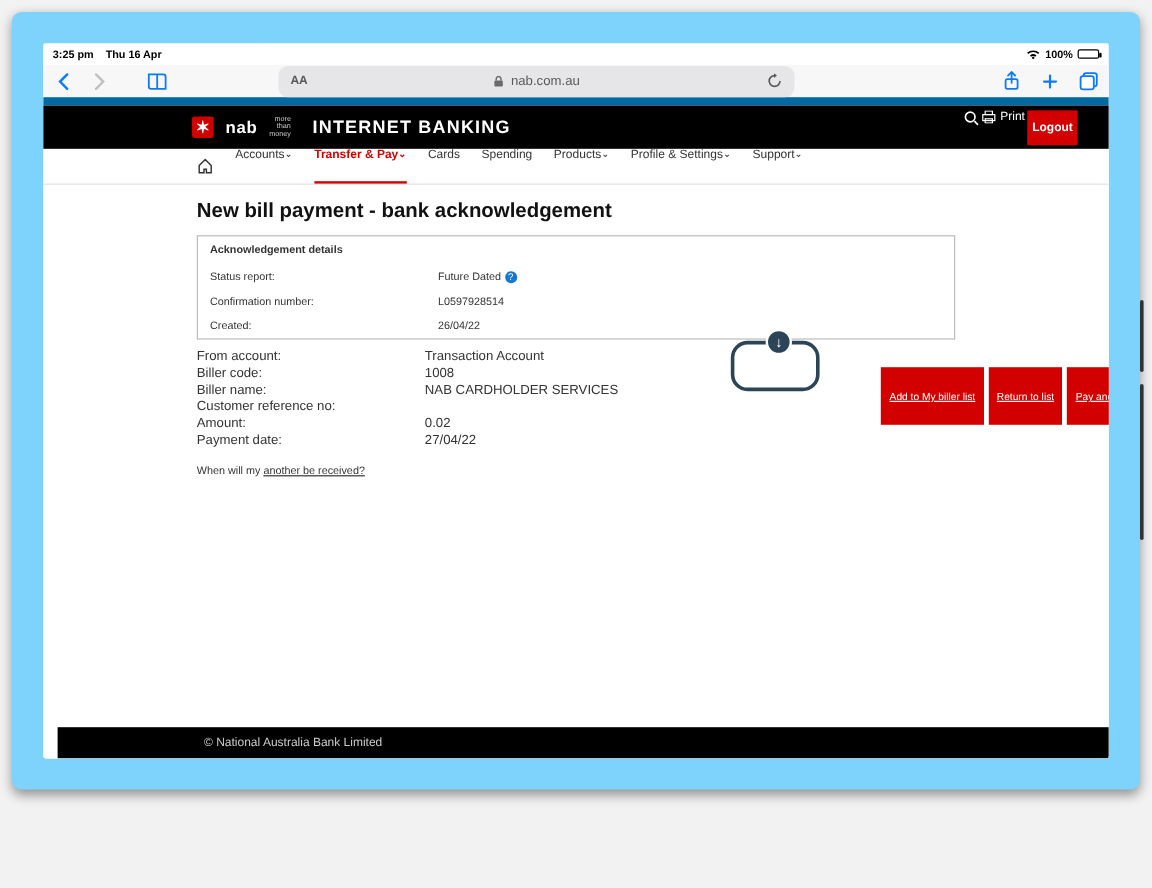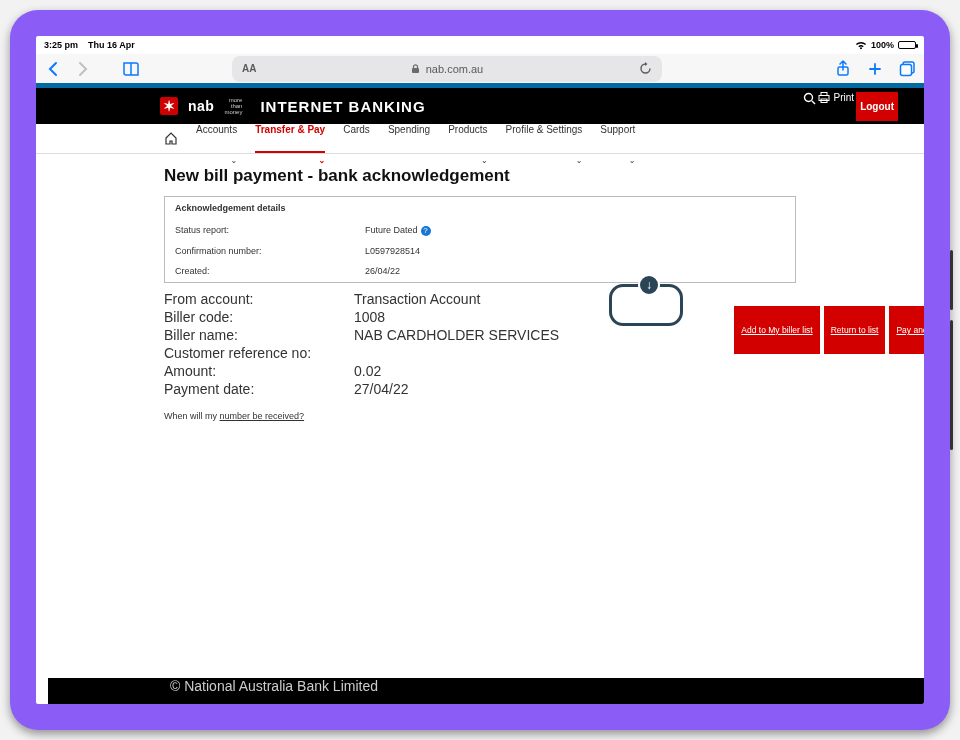--- a/index.html
+++ b/index.html
@@ -1,21 +1,21 @@
 <!DOCTYPE html>
 <html><head>
 <meta charset="utf-8">
 <style>
   * { box-sizing: border-box; margin:0; padding:0; font-family: Arial, Helvetica, sans-serif; }
   body { background:#f2f2f2; width:960px; height:740px; overflow:hidden; }
 
   
   .ipad-frame {
-    position:absolute; left:10px; top:10px; width:940px; height:720px;
-    background:#8b5cf6; border-radius:28px; box-shadow:0 4px 10px rgba(0,0,0,0.4);
+    position:absolute; left:10px; top:10px; width:940px; height:648px;
+    background:#7dd3fc; border-radius:8px; box-shadow:0 4px 10px rgba(0,0,0,0.4);
   }
   .ipad-screen {
     position:absolute; left:26px; top:26px; right:26px; bottom:26px;
     background:#fff; border-radius:2px; overflow:hidden;
   }
   .side-buttons { position:absolute; right:-3px; top:310px; width:3px; height:130px; background:#333; border-radius:2px;}
   .side-buttons2 { position:absolute; right:-3px; top:240px; width:3px; height:60px; background:#333; border-radius:2px;}
 
   
   .statusbar {
@@ -23,21 +23,21 @@
     font-size:9px; font-weight:600; padding:0 8px; color:#000;
   }
   .statusbar .right { display:flex; align-items:center; gap:4px;}
   .wifi-icon { display:inline-block; }
   .battery { width:18px; height:8px; border:1px solid #000; border-radius:2px; position:relative;}
   .battery::after{content:"";position:absolute;right:-3px;top:2px;width:2px;height:4px;background:#000;border-radius:1px;}
   .battery .fill{background:#000;height:100%;width:100%;}
 
   
   .safari-bar {
-    height:34px; background:#f7f7f7; border-bottom:5px solid #0369a1;
+    height:34px; background:#f7f7f7; border-bottom:7px solid #0369a1;
     display:flex; align-items:center; padding:0 8px; gap:12px;
   }
   .sf-btn { width:18px; height:18px; display:flex; align-items:center; justify-content:center; color:#0a7aff;}
   .sf-btn.dim { color:#b8b8b8;}
   .urlbox {
     flex:0 0 430px; height:26px; background:#e6e6e9; border-radius:8px; margin:0 auto;
     display:flex; align-items:center; justify-content:center; gap:6px; font-size:11px; color:#5a5a5a; position:relative;
   }
   .urlbox .aa{ position:absolute; left:10px; font-size:10px; color:#5a5a5a; font-weight:600;}
   .urlbox .reload{ position:absolute; right:10px; }
@@ -50,44 +50,44 @@
   .nab-star { width:18px; height:18px; background:#ce0000; border-radius:2px; display:flex; align-items:center; justify-content:center; color:#fff; font-size:14px; font-weight:bold;}
   .nab-word{ font-weight:800; font-size:14px; letter-spacing:0.5px;}
   .nab-tag{ font-size:6px; line-height:6px; color:#ccc;}
   .ib-title{ font-family: Arial Black, Arial; font-weight:900; font-size:15px; letter-spacing:1px; margin-left:8px;text-align:center;}
   .blackbar .right-tools{position:absolute; right:26px; top:4px; height:36px; display:flex; align-items:flex-start; gap:2px; font-size:10px;}
   .logout-btn{ background:#d30000; color:#fff; font-size:10px; font-weight:bold; padding:9px 4px; border:none;}
 
   
   .navrow { background:#fff; border-bottom:1px solid #ddd; height:30px;}
   .navrow .content-wrap{ display:flex; align-items:center; height:100%; gap:18px; padding:0 4px;}
-  .nav-item{ font-size:10px; color:#333; display:flex; align-items:flex-end; gap:21px; height:100%;flex-direction:column;}
+  .nav-item{ font-size:10px; color:#333; display:flex; align-items:flex-start; gap:0; height:100%;}
   .nav-item.active{ color:#d30000; border-bottom:2px solid #d30000; font-weight:600;}
   .caret-down{ font-size:8px;}
   .home-icon{ font-size:14px; color:#333;}
 
   
   .page { background:#fff; min-height:520px;}
   .page .content-wrap{ padding:12px 4px 0;}
   h1.page-title{ font-size:17px; font-weight:800; color:#111; margin-bottom:10px;}
   .ack-box{ border:1px solid #bbb; padding:6px 10px; font-size:9px; color:#333; margin-bottom:8px; display:grid; grid-template-columns:190px 1fr; row-gap:10px;}
   .ack-box .hdr{ grid-column:1/3; font-weight:700; margin-bottom:2px;}
   .info-icon{ display:inline-block; width:10px;height:10px;background:#1676d4;border-radius:50%;color:#fff;font-size:8px;text-align:center;line-height:10px;margin-left:3px;}
-  .details-grid{ font-size:14px; color:#333; display:grid; grid-template-columns:190px 1fr; row-gap:2px; padding:0 0 0 0;}
+  .details-grid{ font-size:11px; color:#333; display:grid; grid-template-columns:190px 1fr; row-gap:2px; padding:0 0 0 0;}
   .help-line{ font-size:9px; color:#333; margin-top:14px;}
   .help-line a{ color:#333;}
 
   
   .action-row{ position:absolute; right:-162px; top:152px; display:flex; gap:4px;}
   .red-btn{ background:#d30000; color:#fff; font-size:8.5px; padding:19px 7px; border:none; white-space:nowrap;text-decoration:underline;}
   .hl-callout{ position:absolute; border:3px solid #2b4556; border-radius:14px; width:74px; height:42px; left:449px; top:130px;}
   .hl-callout .circle{ position:absolute; top:-13px; left:26px; width:22px;height:22px;background:#2b4556;border:2px solid #fff;border-radius:50%;color:#fff;display:flex;align-items:center;justify-content:center;font-size:12px;}
 
   
-  .footer{ position:absolute; left:12px; right:0; bottom:0; background:#000; color:#ccc; font-size:14px; height:26px; display:flex; align-items:flex-start;}
+  .footer{ position:absolute; left:12px; right:0; bottom:0; background:#000; color:#ccc; font-size:10px; height:26px; display:flex; align-items:center;}
   .footer .content-wrap{padding-left:4px;}
 
   svg{display:block;}
 </style>
 </head>
 <body>
 
 <div class="ipad-frame">
   <div class="side-buttons"></div>
   <div class="side-buttons2"></div>
@@ -255,21 +255,21 @@
           <div>NAB CARDHOLDER SERVICES</div>
           <div>Customer reference no:</div>
           <div></div>
           <div>Amount:</div>
           <div>0.02</div>
           <div>Payment date:</div>
           <div>27/04/22</div>
         </div>
 
         <div class="help-line">
-          <span>When will my </span><a href="#">number be received?</a>
+          <span>When will my </span><a href="#">another be received?</a>
         </div>
 
         <div class="action-row">
           <button class="red-btn">Add to My biller list</button>
           <button class="red-btn">Return to list</button>
           <button class="red-btn">Pay another bill</button>
         </div>
 
         <div class="hl-callout">
           <div class="circle">↓</div>

